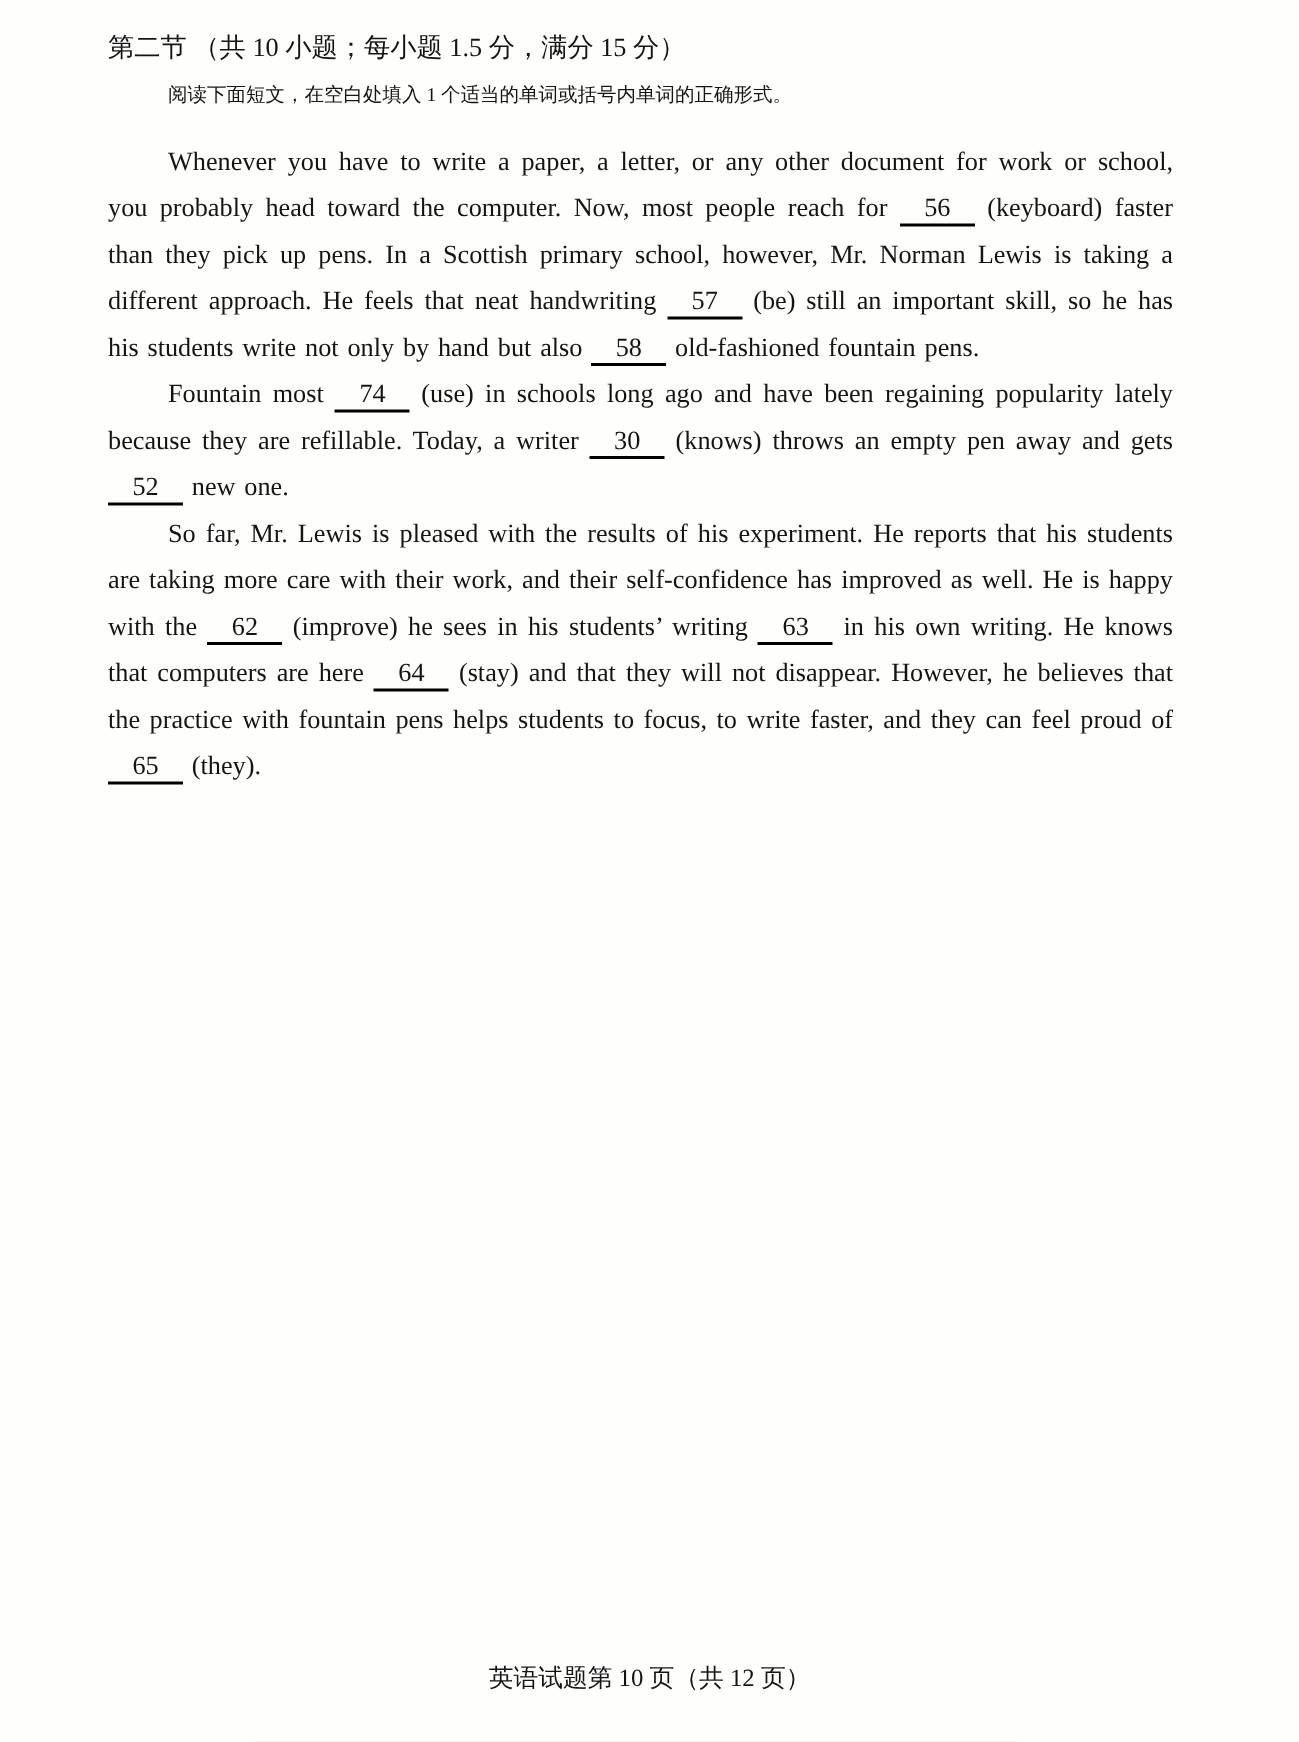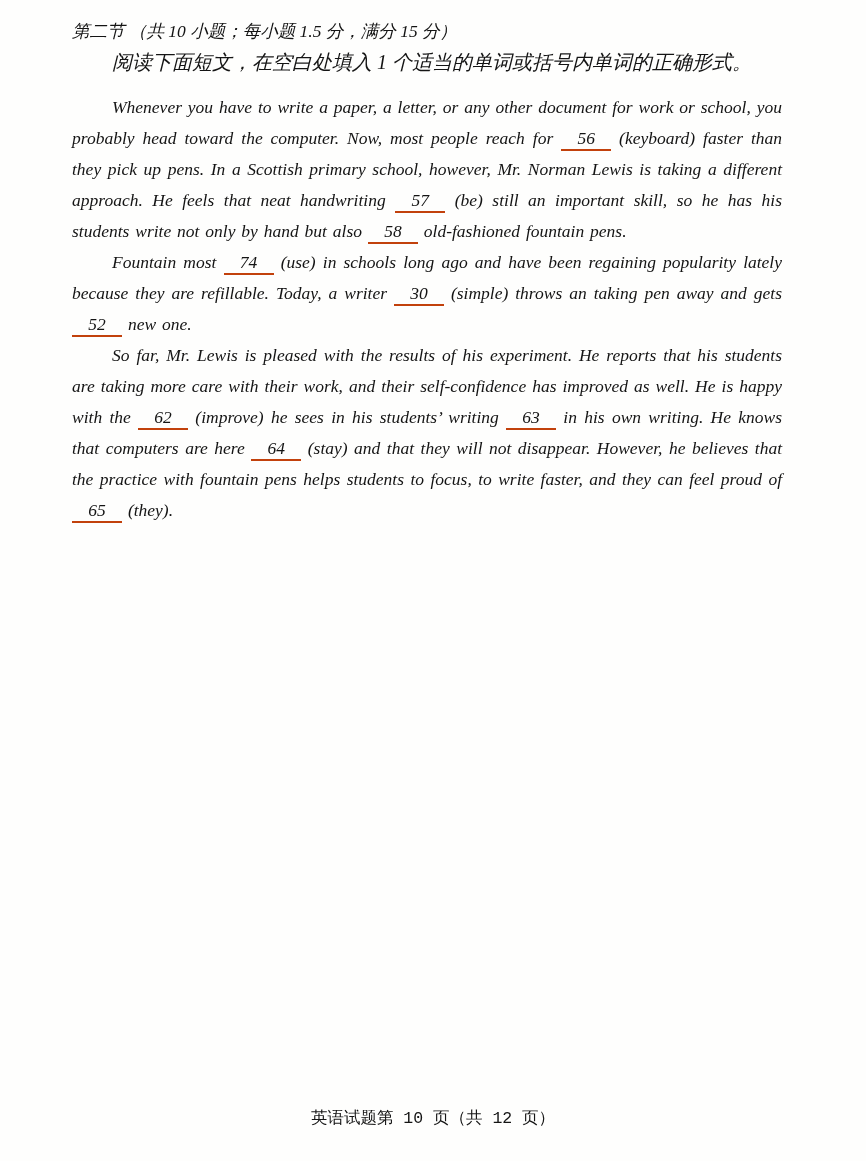--- a/index.html
+++ b/index.html
@@ -13,70 +13,68 @@
     height: 1161px;
     margin: 0 auto;
     background: #fefefd;
     color: #141414;
     font-family: "Liberation Serif", "DejaVu Serif", serif;
     overflow: hidden;
     box-sizing: border-box;
   }
   .content {
     padding: 16px 84px 0 72px;
-    font-style: italic;
   }
   .section-header {
     font-size: 17.5px;
     line-height: 31px;
     white-space: nowrap;
   }
   .instruction {
-    font-size: 20px;
+    font-size: 13px;
     line-height: 31px;
     text-indent: 40px;
   }
   .passage {
     margin-top: 14px;
     font-size: 17.5px;
     line-height: 31px;
     text-align: justify;
   }
   .passage p {
     margin: 0;
     text-indent: 40px;
     word-spacing: 1.5px;
   }
   .blank {
     display: inline-block;
     line-height: 21px;
     padding: 0 13px;
-    border-bottom: 2px solid #c2410c;
+    border-bottom: 2px solid #000000;
     text-indent: 0;
     text-align: center;
     min-width: 24px;
   }
   .footer {
     position: absolute;
     left: 0;
     bottom: 30px;
     width: 100%;
     text-align: center;
     font-size: 16.5px;
     line-height: 24px;
-    font-family: Liberation Mono, monospace;
   }
 </style>
 </head>
 <body>
 
 <div class="page">
   <div class="content">
     <div class="section-header">第二节 （共 10 小题；每小题 1.5 分，满分 15 分）</div>
     <div class="instruction">阅读下面短文，在空白处填入 1 个适当的单词或括号内单词的正确形式。</div>
     <div class="passage">
         <p><span>Whenever you have to write a paper, a letter, or any other document for work or school, you probably head toward the computer. Now, most people reach for </span><span class="blank">56</span><span> (keyboard) faster than they pick up pens. In a Scottish primary school, however, Mr. Norman Lewis is taking a different approach. He feels that neat handwriting </span><span class="blank">57</span><span> (be) still an important skill, so he has his students write not only by hand but also </span><span class="blank">58</span><span> old-fashioned fountain pens.</span></p>
-        <p><span>Fountain most </span><span class="blank">74</span><span> (use) in schools long ago and have been regaining popularity lately because they are refillable. Today, a writer </span><span class="blank">30</span><span> (simple) throws an taking pen away and gets </span><span class="blank">52</span><span> new one.</span></p>
+        <p><span>Fountain most </span><span class="blank">74</span><span> (use) in schools long ago and have been regaining popularity lately because they are refillable. Today, a writer </span><span class="blank">30</span><span> (knows) throws an empty pen away and gets </span><span class="blank">52</span><span> new one.</span></p>
         <p><span>So far, Mr. Lewis is pleased with the results of his experiment. He reports that his students are taking more care with their work, and their self-confidence has improved as well. He is happy with the </span><span class="blank">62</span><span> (improve) he sees in his students’ writing </span><span class="blank">63</span><span> in his own writing. He knows that computers are here </span><span class="blank">64</span><span> (stay) and that they will not disappear. However, he believes that the practice with fountain pens helps students to focus, to write faster, and they can feel proud of </span><span class="blank">65</span><span> (they).</span></p>
       </div>
   </div>
   <div class="footer">英语试题第 10 页（共 12 页）</div>
 </div>
 
 </body></html>

